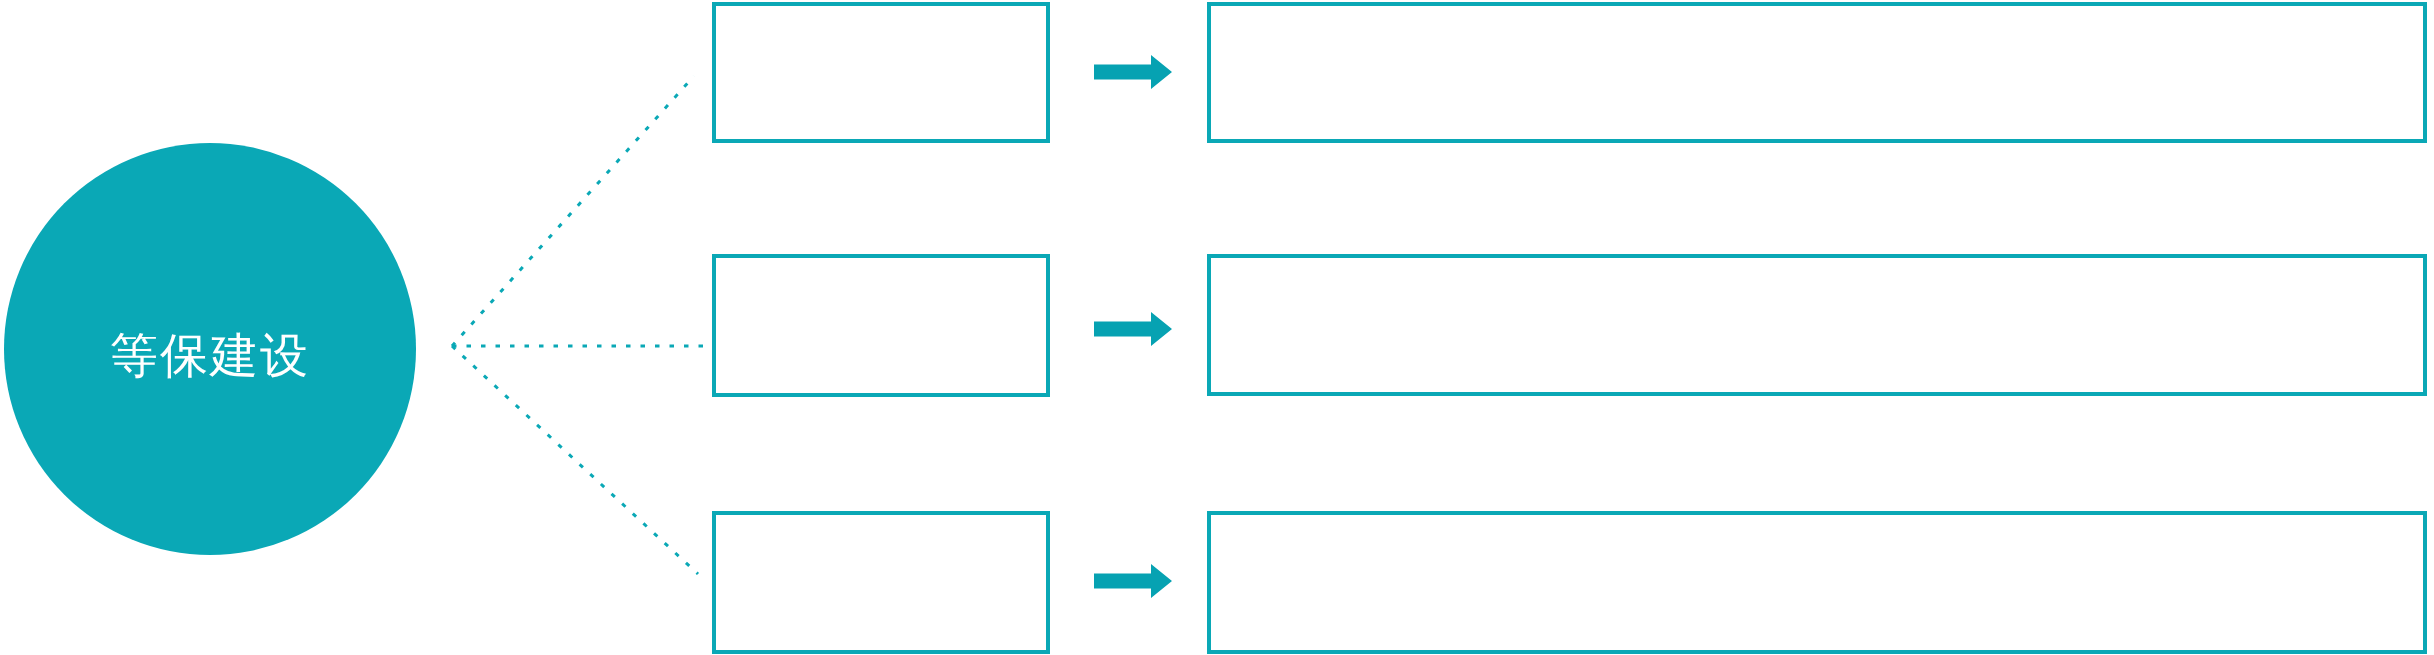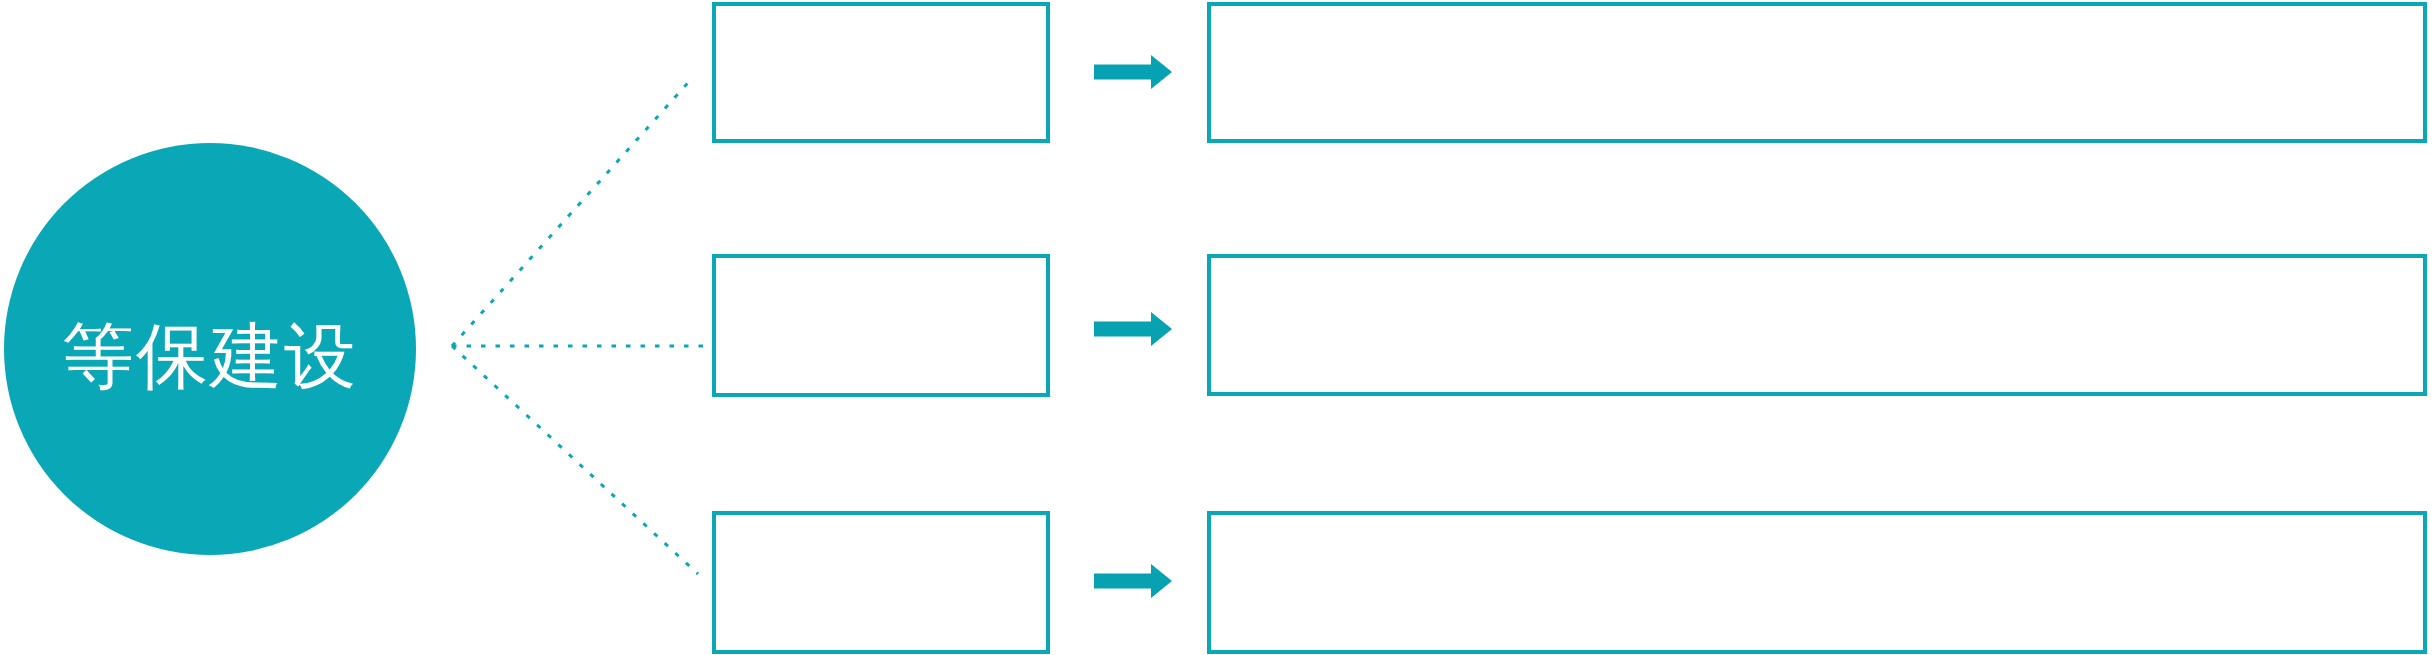--- a/index.html
+++ b/index.html
@@ -26,21 +26,21 @@
     width: 412px;
     height: 412px;
     border-radius: 50%;
     background: var(--teal);
     display: flex;
     align-items: center;
     justify-content: center;
   }
   .root-label {
     color: var(--white);
-    font-size: 72px;
+    font-size: 48px;
     font-weight: 300;
     line-height: 66px;
     letter-spacing: 2px;
     text-align: right;
     padding-top: 14px;
   }
   .root-label .line { display: block; }
 
   
   svg.connectors {

